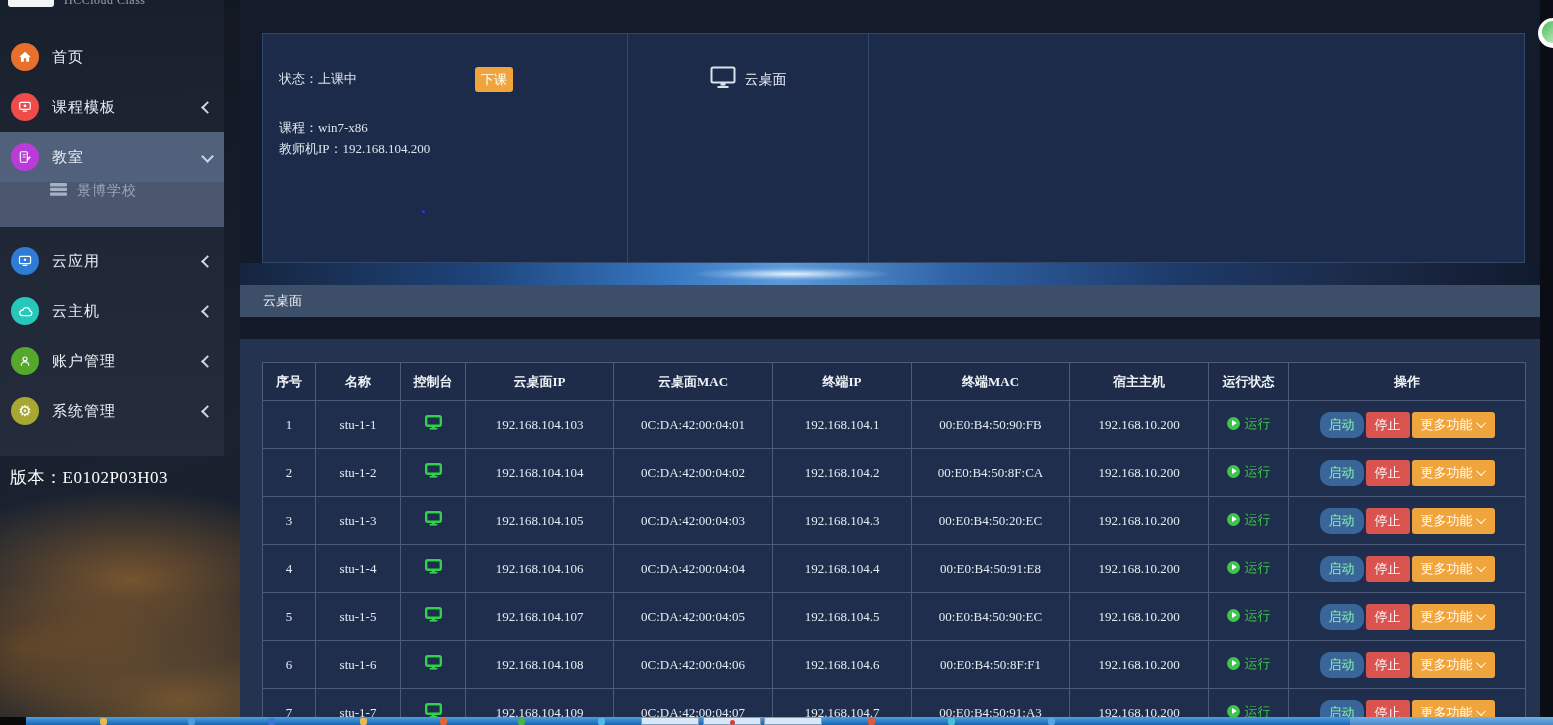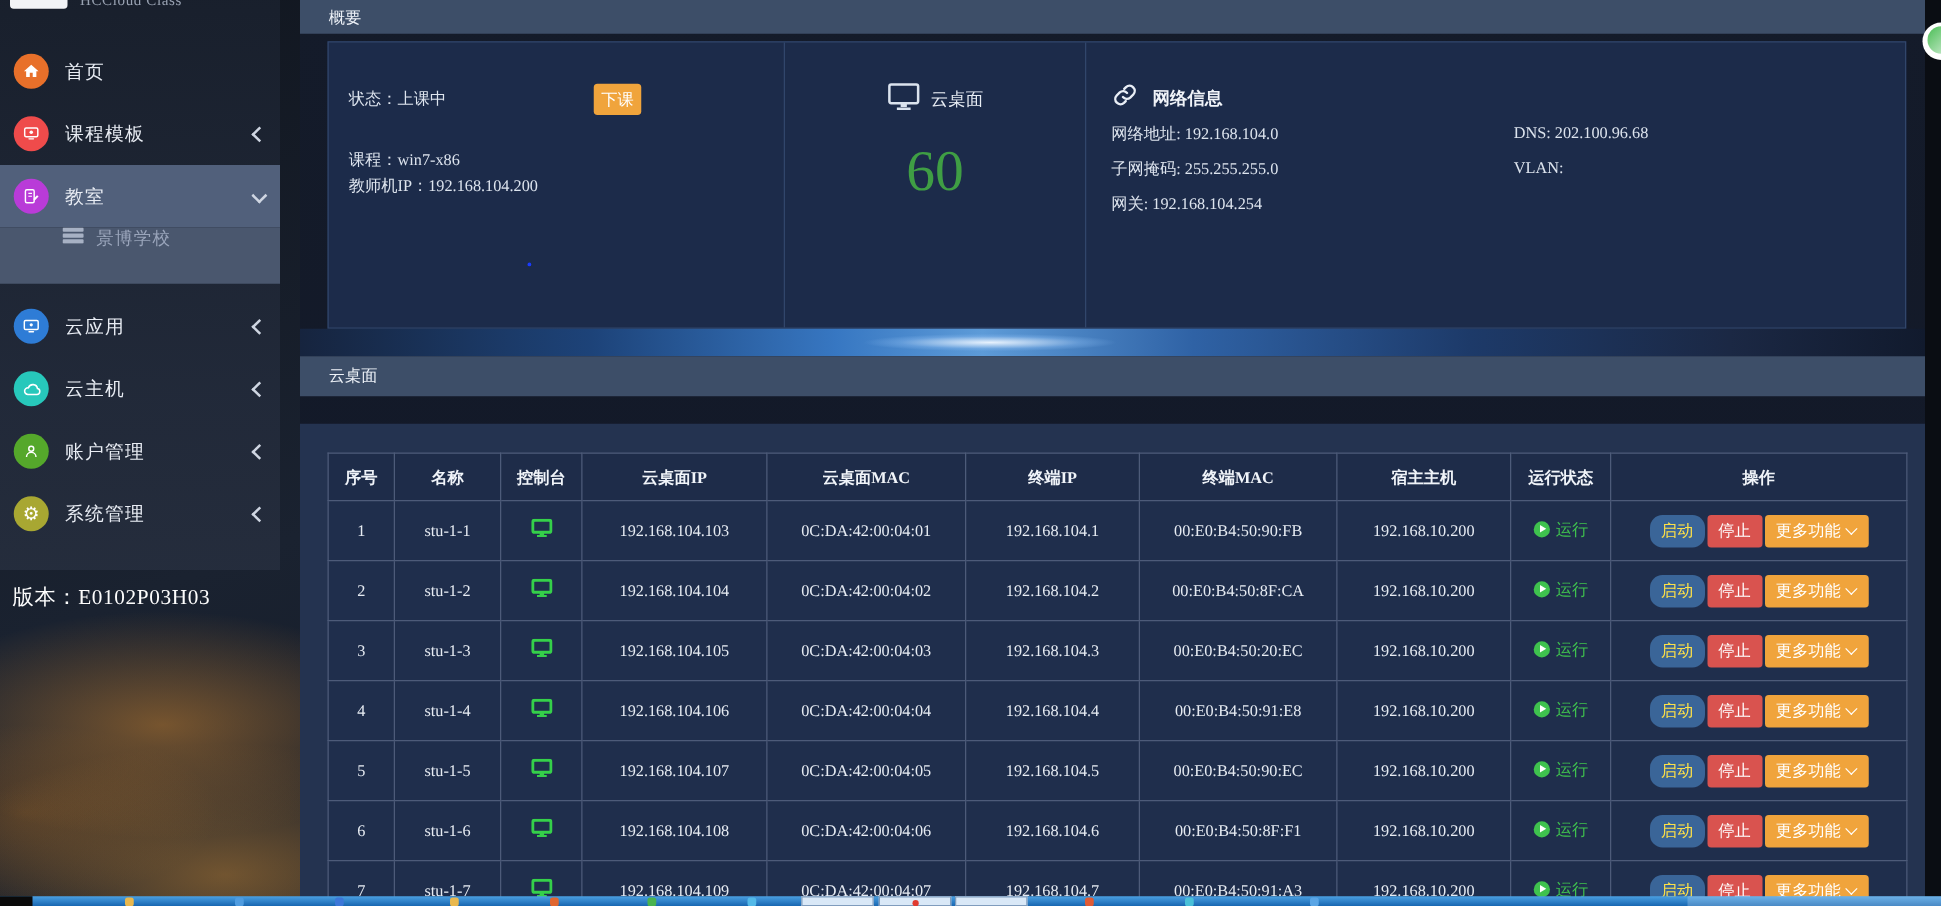--- a/index.html
+++ b/index.html
@@ -52,21 +52,21 @@
   table.vm{position:absolute;left:22px;top:23px;border-collapse:collapse;table-layout:fixed;width:1263px;font-size:13px;color:#e6ebf2;}
   table.vm th{height:35px;background:#1e2c49;border:1px solid #4d5b79;font-weight:bold;color:#f0f4f9;font-size:13px;}
   table.vm td{height:47px;background:#1f2e4c;border:1px solid #4d5b79;text-align:center;vertical-align:middle;padding:0;}
   .console-btn{display:inline-flex;cursor:pointer;}
   .run-wrap{display:inline-flex;align-items:center;gap:5px;}
   .run-ic{width:13px;height:13px;border-radius:50%;background:#3fc24e;position:relative;display:inline-block;}
   .run-ic::after{content:'';position:absolute;left:5px;top:3.2px;border-left:5px solid #fff;border-top:3.4px solid transparent;border-bottom:3.4px solid transparent;}
   .run-txt{color:#3fc24e;}
   .btn-group{display:inline-flex;gap:2px;}
   .btn{border:none;border-radius:3px;height:26px;font-size:13px;font-family:inherit;color:#fff;cursor:pointer;padding:0 9px;}
-  .b-start{background:#3a6598;color:#fde047;border-radius:10px;}
+  .b-start{background:#3a6598;color:#86efac;border-radius:10px;}
   .b-stop{background:#d9534f;}
   .b-more{background:#f0a43c;display:inline-flex;align-items:center;gap:6px;}
   .caret{width:6px;height:6px;border-left:1.6px solid #fff;border-bottom:1.6px solid #fff;transform:rotate(-45deg) translateY(-2px);display:inline-block;}
   
   .right-strip{position:absolute;left:1540px;top:0;width:13px;height:717px;background:#0a0d13;}
   .float-circle{position:absolute;left:1538px;top:18px;width:30px;height:30px;border-radius:50%;background:#fff;cursor:pointer;}
   .float-circle::after{content:'';position:absolute;left:4px;top:3px;width:22px;height:22px;border-radius:50%;background:linear-gradient(135deg,#49bd54,#d9f0dc);}
   
   .taskbar{position:absolute;left:0;top:717px;width:1553px;height:8px;background:linear-gradient(180deg,#4aa0e2,#1765b0);}
   .tb-start{position:absolute;left:0;top:0;width:26px;height:8px;background:#0a0a0a;}
@@ -167,60 +167,40 @@
       <span class="mi-circle" style="color: rgb(255, 255, 255); font-size: 15px; background: rgb(168, 167, 50);">⚙</span>
       <span class="mi-label">系统管理</span>
       <span class="chev left"></span>
     </div>
   </div>
 
   <div class="version">版本：E0102P03H03</div>
 
   <div class="main">
 
-    <div class="bar bar1">
-      <span>概要</span>
-    </div>
 
     <div class="panel-ov">
       <div class="ov-left">
         <span class="ov-text" style="top:36px">状态：上课中</span>
         <button class="endclass-btn">下课</button>
         <span class="ov-text" style="top:85px">课程：win7-x86</span>
         <span class="ov-text" style="top:106px">教师机IP：192.168.104.200</span>
         <span class="blue-dot"></span>
       </div>
       <div class="ov-mid">
         <div class="mid-head">
           <span>
             <svg width="26" height="23" viewBox="0 0 26 23">
                 <rect x="1.5" y="1.5" width="23" height="15" rx="1.5" fill="none" stroke="#dbe3ee" stroke-width="2"></rect>
                 <rect x="10.5" y="17" width="5" height="2.6" fill="#dbe3ee"></rect>
                 <rect x="7.5" y="20" width="11" height="2" fill="#dbe3ee"></rect>
               </svg>
           </span>
           <span>云桌面</span>
         </div>
-        <div class="count">60</div>
-      </div>
-      <div class="ov-right">
-        <div class="net-head">
-          <span>
-            <svg width="22" height="22" viewBox="0 0 24 24" fill="none" stroke="#e9eef6" stroke-width="2.1" stroke-linecap="round">
-                <path d="M10.2 13.8a4.5 4.5 0 0 0 6.36.46l2.7-2.7a4.5 4.5 0 0 0-6.36-6.36l-1.55 1.54"></path>
-                <path d="M13.8 10.2a4.5 4.5 0 0 0-6.36-.46l-2.7 2.7a4.5 4.5 0 0 0 6.36 6.36l1.55-1.54"></path>
-              </svg>
-          </span>
-          <span>网络信息</span>
-        </div>
-        <span class="net-item" style="left:20px;top:64px">网络地址: 192.168.104.0</span>
-        <span class="net-item" style="left:20px;top:92px">子网掩码: 255.255.255.0</span>
-        <span class="net-item" style="left:20px;top:120px">网关: 192.168.104.254</span>
-        <span class="net-item" style="left:342px;top:64px">DNS: 202.100.96.68</span>
-        <span class="net-item" style="left:342px;top:92px">VLAN:</span>
       </div>
     </div>
 
     <div class="flare"></div>
 
     <div class="bar bar2">
       <span>云桌面</span>
     </div>
 
     <div class="panel-table">

